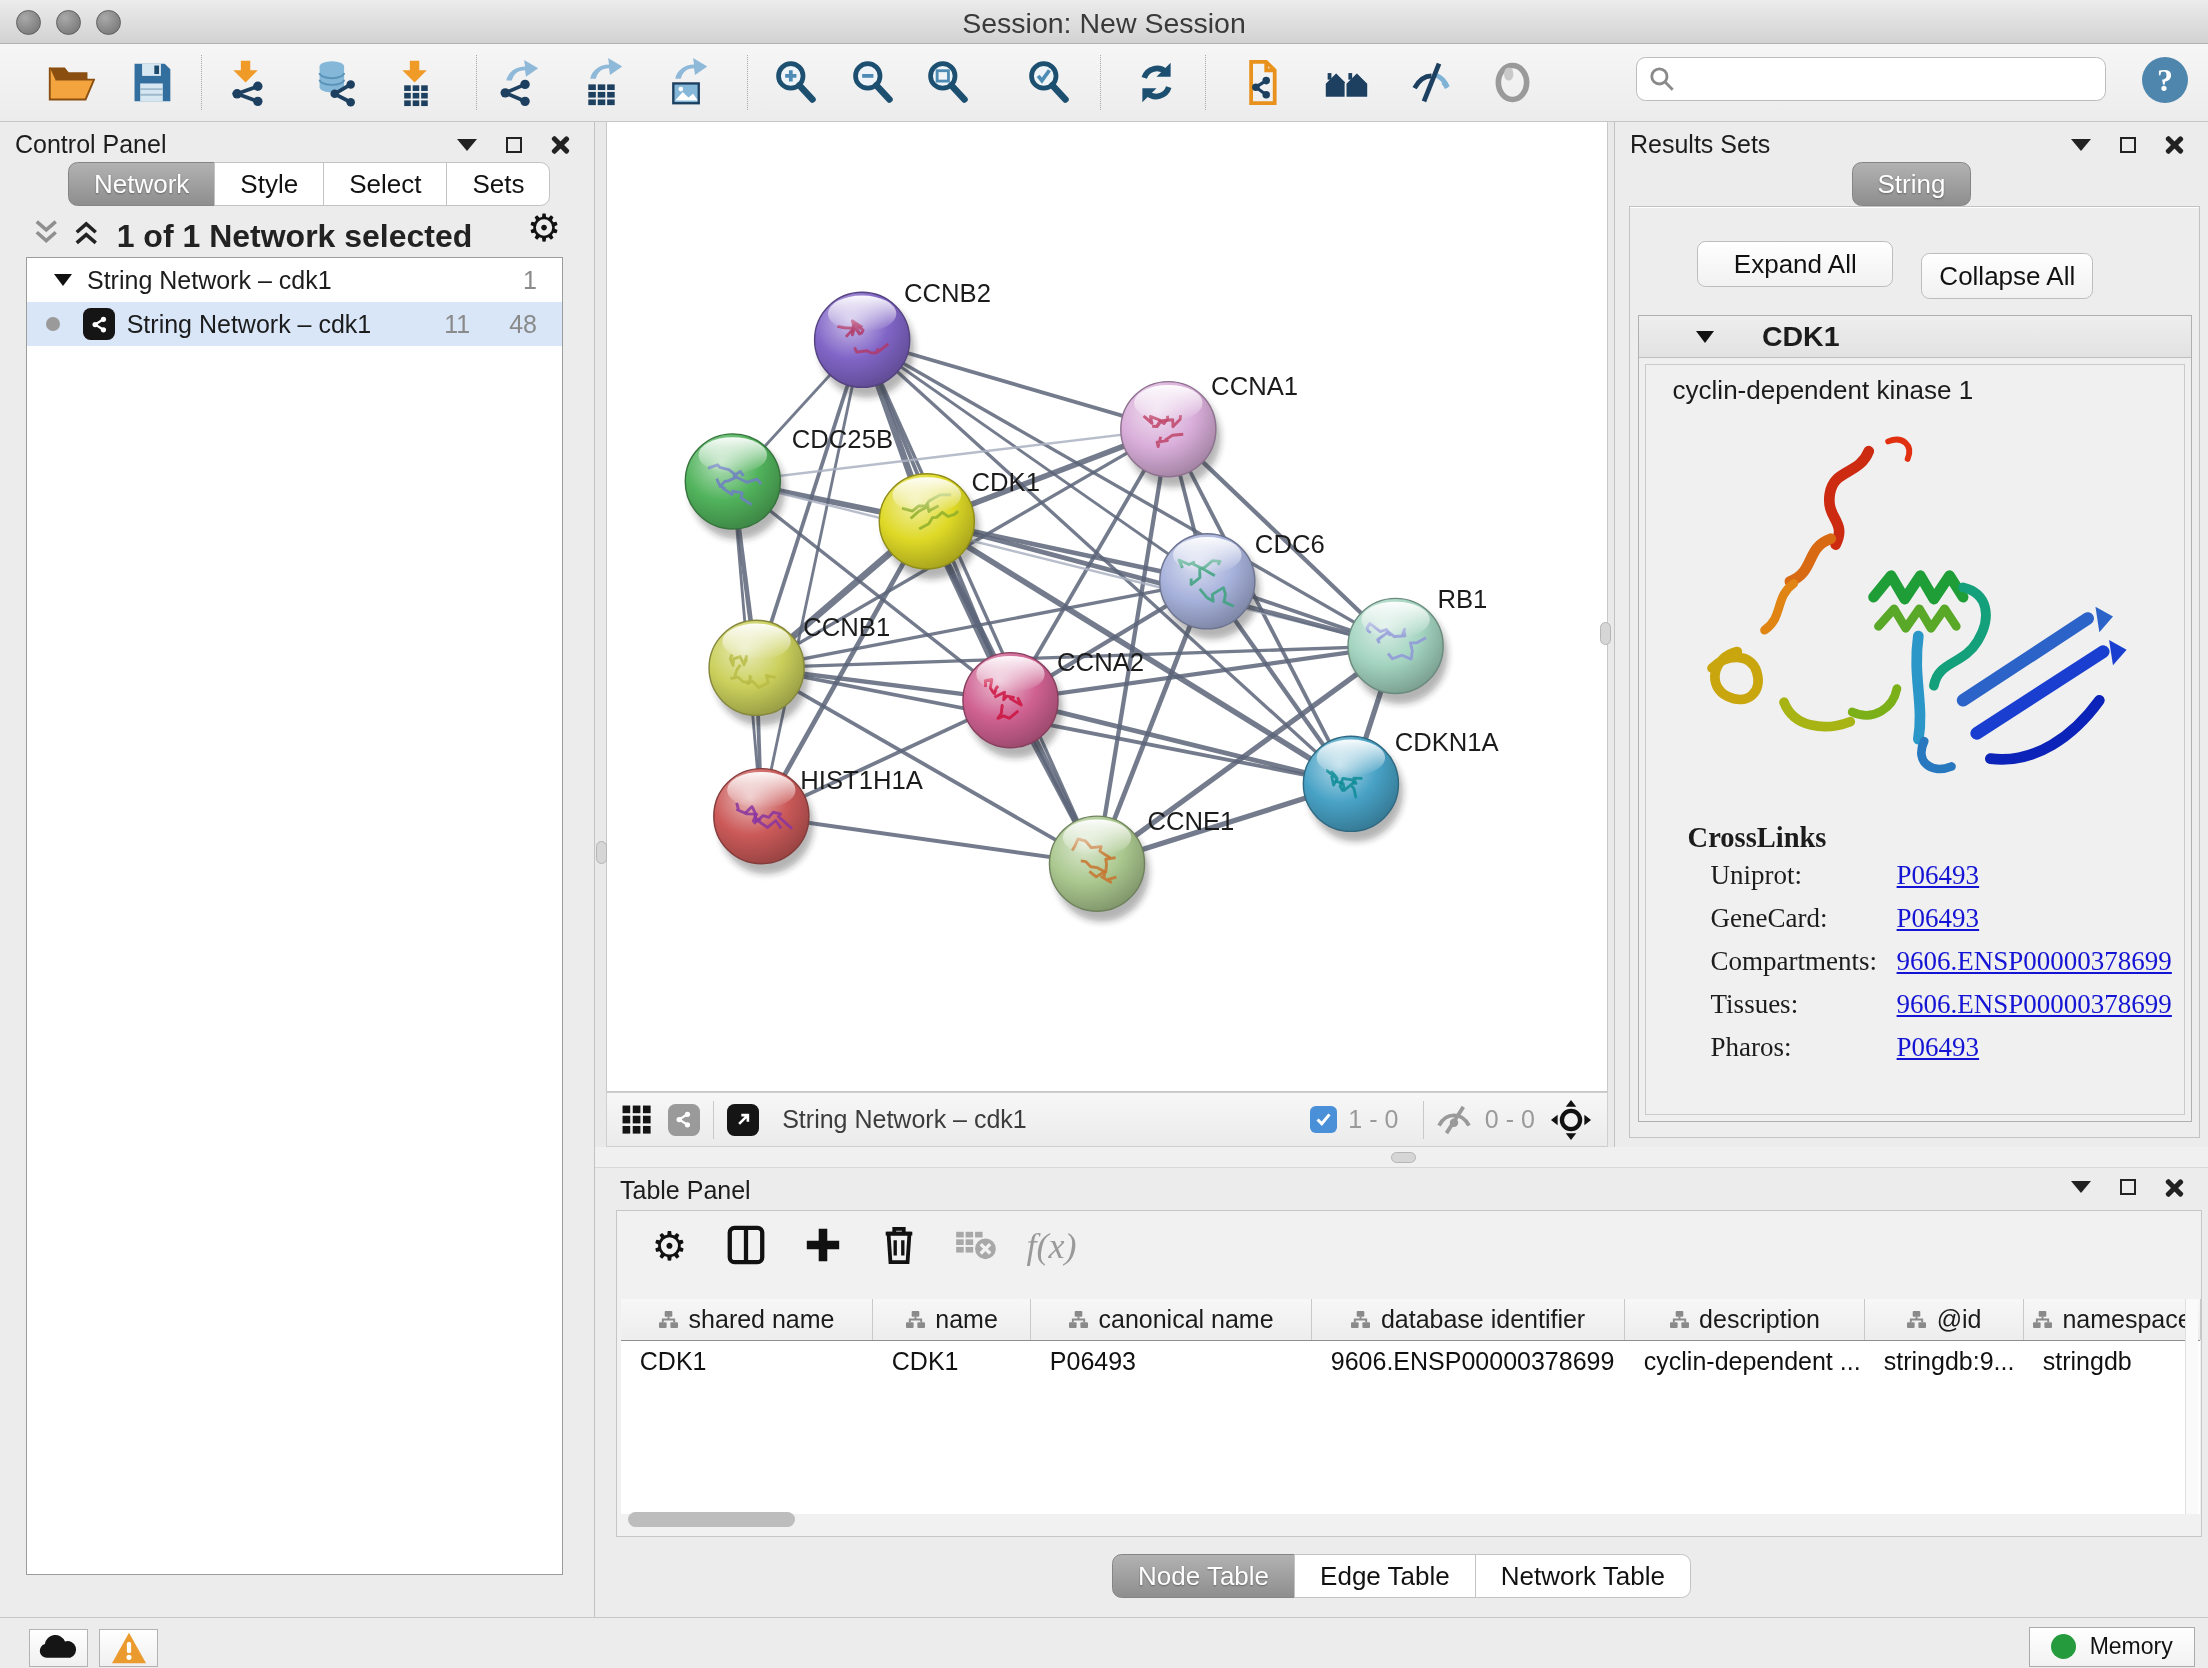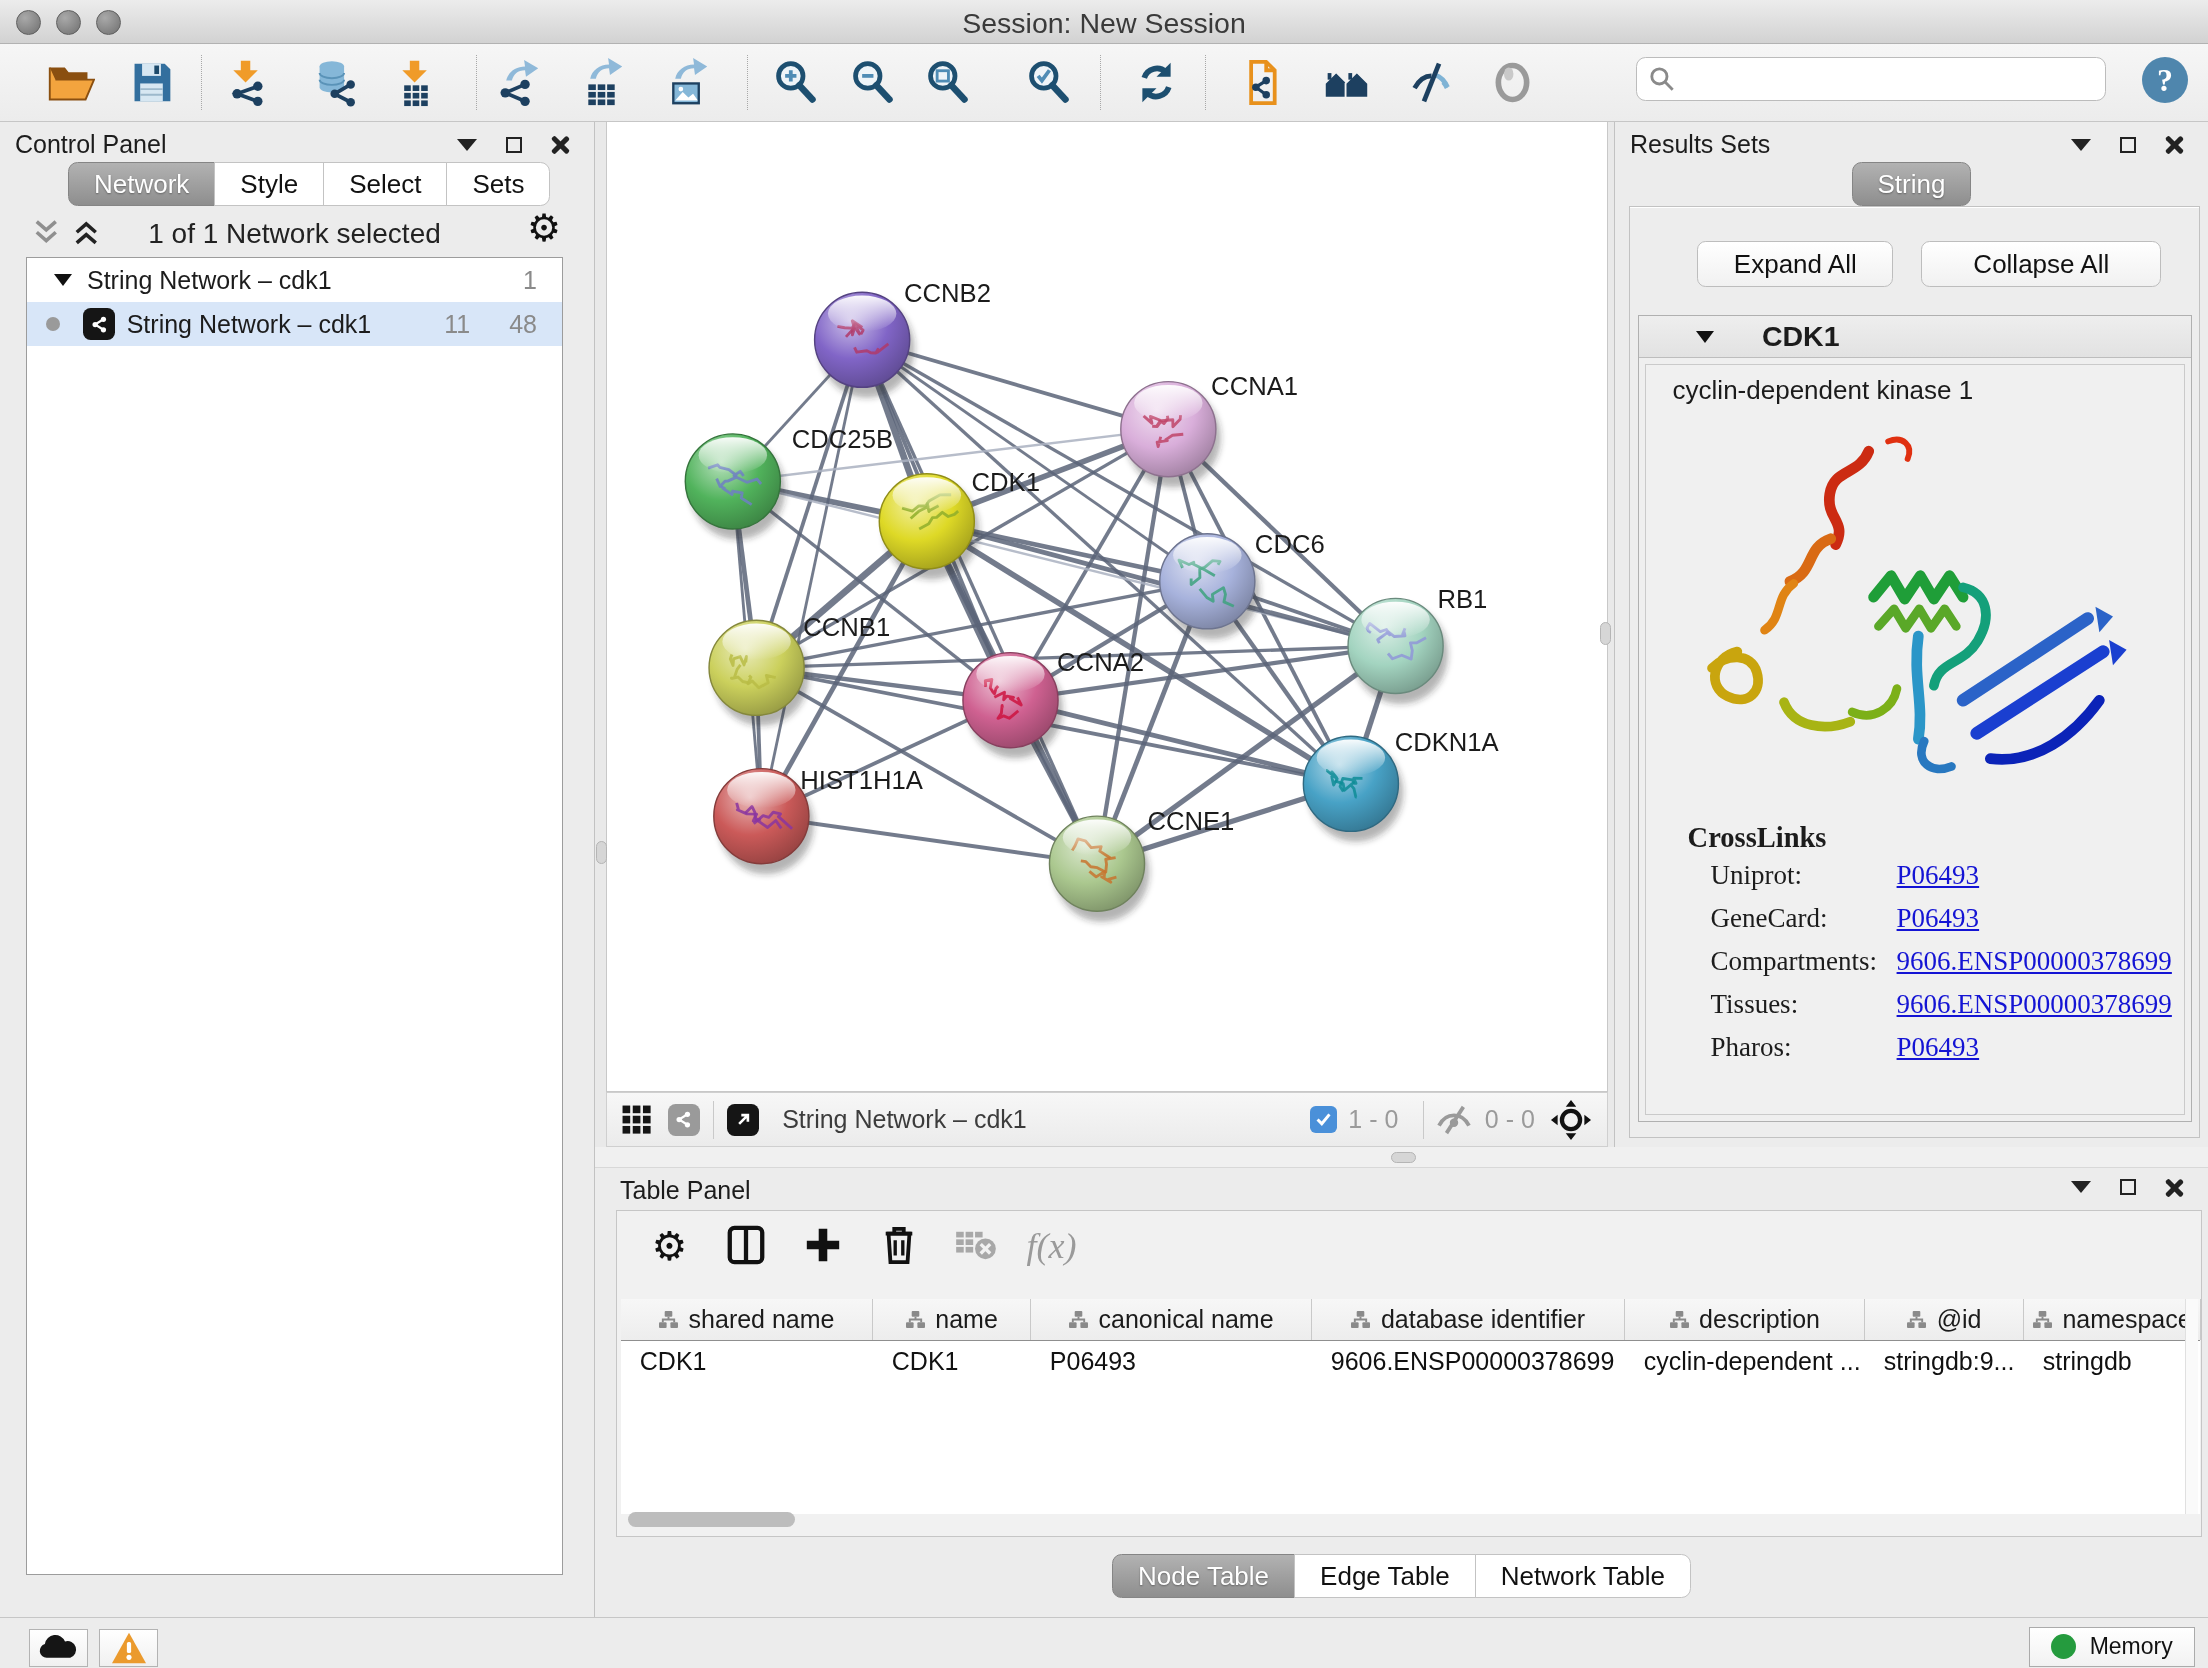--- a/index.html
+++ b/index.html
@@ -39,21 +39,21 @@
   .tabs { display:flex; }
   .tab { background:#fff; border:1px solid #c3c3c3; padding:5.7px 25px; font-size:26px; color:#111; margin-left:-1px; }
   .tab:first-child { border-radius:9.5px 0 0 9.5px; margin-left:0; }
   .tab:last-child { border-radius:0 9.5px 9.5px 0; }
   .tab:only-child { border-radius:9.5px; }
   .tab.sel { background:linear-gradient(#b2b2b2,#8e8e8e); color:#fff; border-color:#858585; text-shadow:0 1px 1.9px rgba(0,0,0,.35); }
 
   
   #cp-tabs { position:absolute; left:68px; top:40px; }
   #cp-subbar { position:absolute; left:26px; top:88px; width:537px; height:44px; }
-  #cp-status { position:absolute; left:0; right:0; text-align:center; top:7.6px; font-size:28px; color:#222; }
+  #cp-status { position:absolute; left:0; right:0; text-align:center; top:7.6px; font-size:32px; color:#222;font-weight:bold; }
   #cp-gear { position:absolute; right:1.9px; top:-3.8px; font-size:38px; color:#111; line-height:44px; }
   #cp-tree { position:absolute; left:26px; top:135px; width:537px; height:1318px; background:#fff; border:1px solid #9c9c9c; }
   .treerow { position:relative; height:44px; display:flex; align-items:center; font-size:25px; }
   .treerow.selected { background:#d8e6f8; }
   .tree-tri { width:0; height:0; border-left:9.5px solid transparent; border-right:9.5px solid transparent; border-top:12.4px solid #111; margin:0 15px 0 27px; }
   .tree-dot { width:14.3px; height:14.3px; border-radius:50%; background:#9a9a9a; margin:0 23px 0 19px; }
   .appicon { width:32px; height:32px; border-radius:7.6px; background:#151515; display:flex; align-items:center; justify-content:center; flex:none; }
   .appicon.gray { background:#9a9a9a; }
   .tree-counts { position:absolute; right:25px; color:#8a8a8a; }
   .tree-counts span { margin-left:32px; }
@@ -621,21 +621,21 @@
   <div class="phicons" style="right:25px">
     <span class="tri-down"></span>
     <span class="sqr"></span>
     <span class="xi"></span>
   </div>
   <div class="tabs" id="rp-tabs">
       <span class="tab sel">String</span>
     </div>
   <div id="rp-sub">
     <button class="rbtn" style="left:67px;top:34px;width:196px">Expand All</button>
-    <button class="rbtn" style="left:291px;top:34px;width:240px">Collapse All</button>
+    <button class="rbtn" style="left:291px;top:46px;width:172px">Collapse All</button>
     <div id="rp-section">
       <div id="rp-sec-head">
         <span class="tree-tri"></span>
         <span id="rp-sec-title">CDK1</span>
       </div>
       <div id="rp-content">
         <div id="rp-desc">cyclin-dependent kinase 1</div>
         <svg id="protein-img" width="495" height="399" viewBox="0 0 500 410">
           <g fill="none" stroke-linecap="round" stroke-linejoin="round">
             <path d="M225 22c15-6 26 4 20 18" stroke="#e03010" stroke-width="6"></path>

